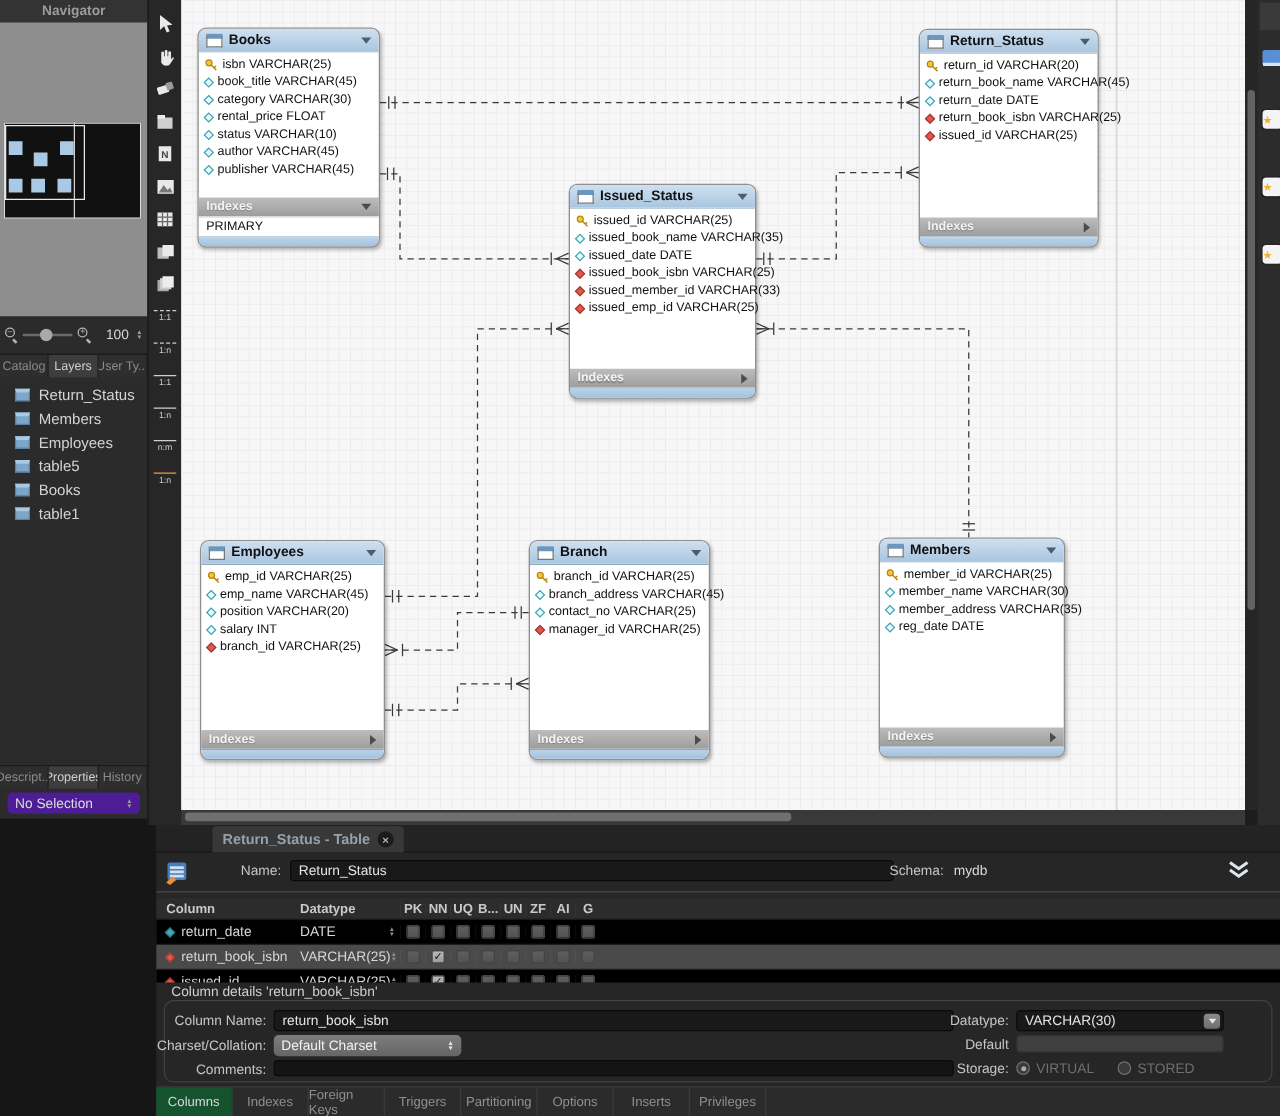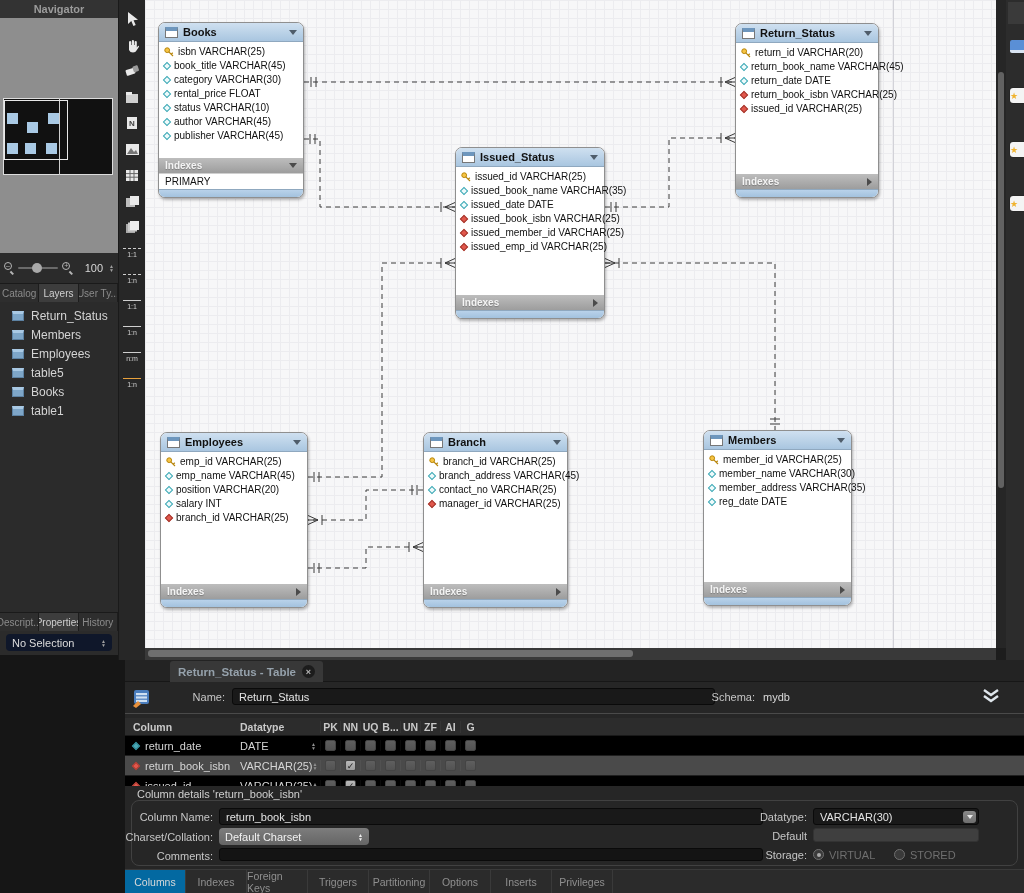--- a/index.html
+++ b/index.html
@@ -28,21 +28,21 @@
 
   .sbtabs { position:absolute; left:0; width:118px; height:19px; display:flex; background:#262626; border-top:1px solid #1a1a1a; }
   .sbtab { flex:1; display:flex; align-items:center; justify-content:center; font-size:10px; color:#8b8b8b;
     border-right:1px solid #1d1d1d; background:#2e2e2e; white-space:nowrap; overflow:hidden; }
   .sbtab.on { background:#3d3d3d; color:#cfcfcf; }
   #cat-tabs { top:283px; }
   #layer-list { position:absolute; left:0; top:306px; width:118px; }
   .layer-item { display:flex; align-items:center; gap:7px; height:19px; padding-left:12px; color:#d4d4d4; font-size:12px; }
   .tbl-ico { width:12px; height:10px; background:#7ea6c8; border:1px solid #5d82a3; border-top:3px solid #a9c9e4; }
   #props-tabs { top:612px; }
-  #sel-drop { position:absolute; left:6px; top:634px; width:106px; height:17px; background:#0f172a;
+  #sel-drop { position:absolute; left:6px; top:634px; width:106px; height:17px; background:#4c1d95;
     border-radius:4px; color:#dcdcdc; font-size:11px; display:flex; align-items:center; padding:0 6px; }
   #sel-drop .updown { margin-left:auto; }
   #below-sidebar { position:absolute; left:0; top:655px; width:125px; height:238px; background:#161616; }
 
   
   #toolcol { position:absolute; left:118px; top:0; width:27px; height:660px; background:#272727; border-left:1px solid #1a1a1a;
     display:flex; flex-direction:column; align-items:center; padding-top:6px; }
   .tool { width:25px; height:26px; display:flex; flex-direction:column; align-items:center; justify-content:center; color:#dedede; }
   .tool svg { display:block; }
   .tool .rlabel { font-size:7px; color:#cfcfcf; line-height:7px; }
@@ -125,21 +125,21 @@
   #dt-combo-btn { position:absolute; right:2px; top:2px; width:13px; height:12px; background:linear-gradient(#8a8a8a,#6f6f6f);
     border-radius:3px; display:flex; align-items:center; justify-content:center; }
   #dt-combo-btn i { width:0; height:0; border-left:3px solid transparent; border-right:3px solid transparent; border-top:4px solid #e8e8e8; }
   .radio { width:11px; height:11px; border-radius:50%; border:1px solid #6f6f6f; background:#3a3a3a; position:relative; }
   .radio.on::after { content:""; position:absolute; left:2.5px; top:2.5px; width:4px; height:4px; border-radius:50%; background:#a9a9a9; }
   .rlabel-txt { color:#6f6f6f; font-size:11px; }
 
   #ptabs { position:absolute; left:0; top:209px; width:899px; height:24px; background:#2b2b2b; border-top:1px solid #3a3a3a; display:flex; }
   .ptabbtn { width:61px; display:flex; align-items:center; justify-content:center; font-size:10.5px; color:#8f8f8f;
     border-right:1px solid #3a3a3a; }
-  .ptabbtn.on { background:#0369a1; color:#d9d9d9; }
+  .ptabbtn.on { background:#14532d; color:#d9d9d9; }
 </style>
 </head>
 <body>
 
 <div id="root">
 
   <div id="sidebar">
     <div id="nav-header">Navigator</div>
     <div id="minimap">
       <div id="mm-black"></div>
@@ -470,21 +470,21 @@
             <div class="dt-row">
               <span class="dia o"></span>
               <span>issued_date DATE</span>
             </div>
             <div class="dt-row">
               <span class="dia f"></span>
               <span>issued_book_isbn VARCHAR(25)</span>
             </div>
             <div class="dt-row">
               <span class="dia f"></span>
-              <span>issued_member_id VARCHAR(25)</span>
+              <span>issued_member_id VARCHAR(33)</span>
             </div>
             <div class="dt-row">
               <span class="dia f"></span>
               <span>issued_emp_id VARCHAR(25)</span>
             </div>
           </div>
           <div class="dt-idx">
             <span>Indexes</span>
             <span class="tri-r"></span>
           </div>

